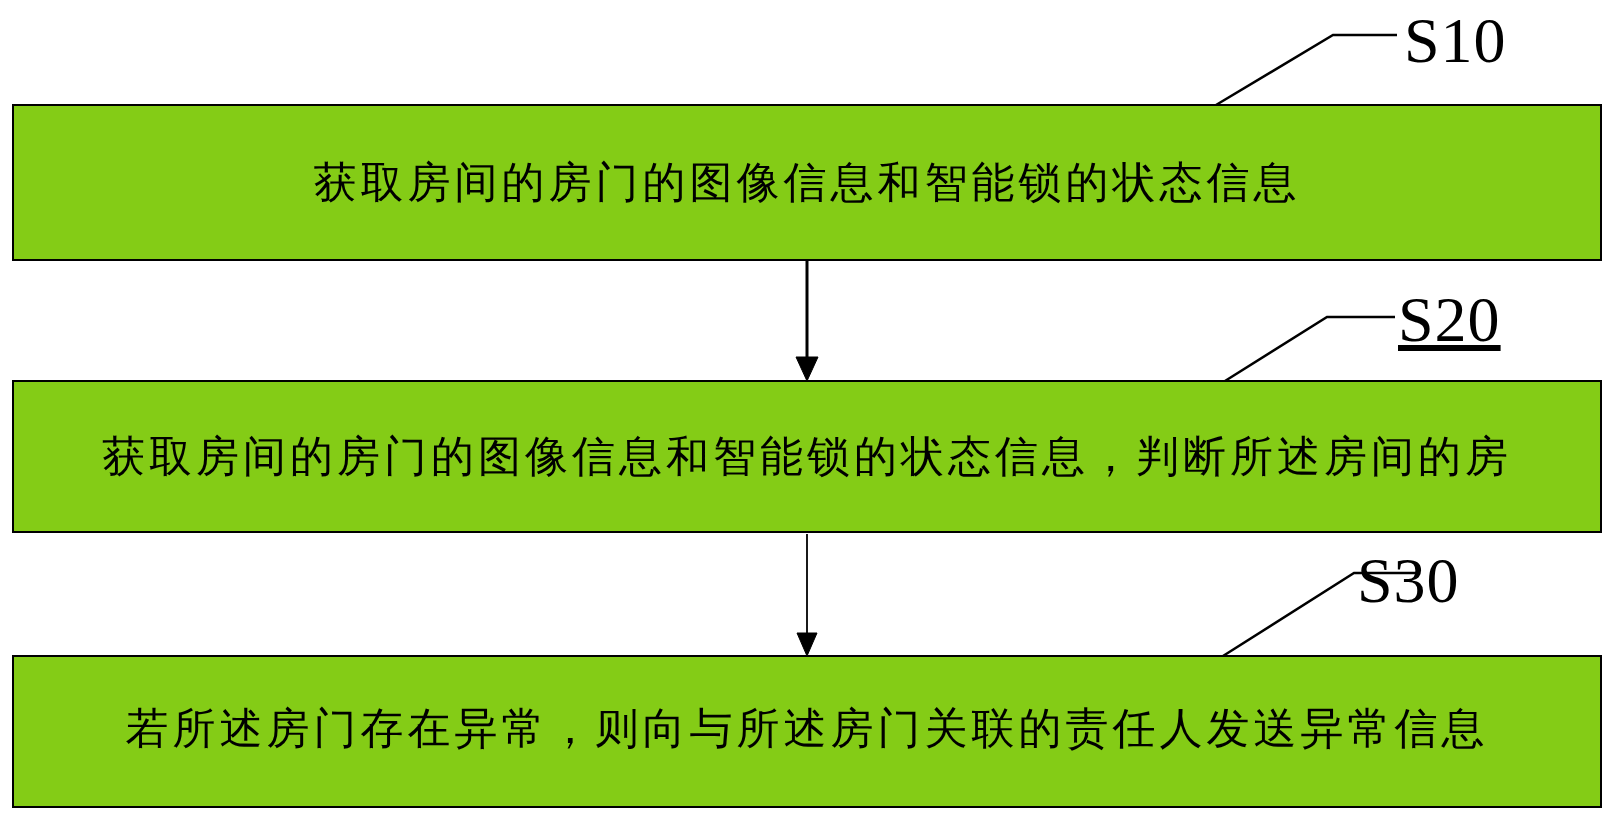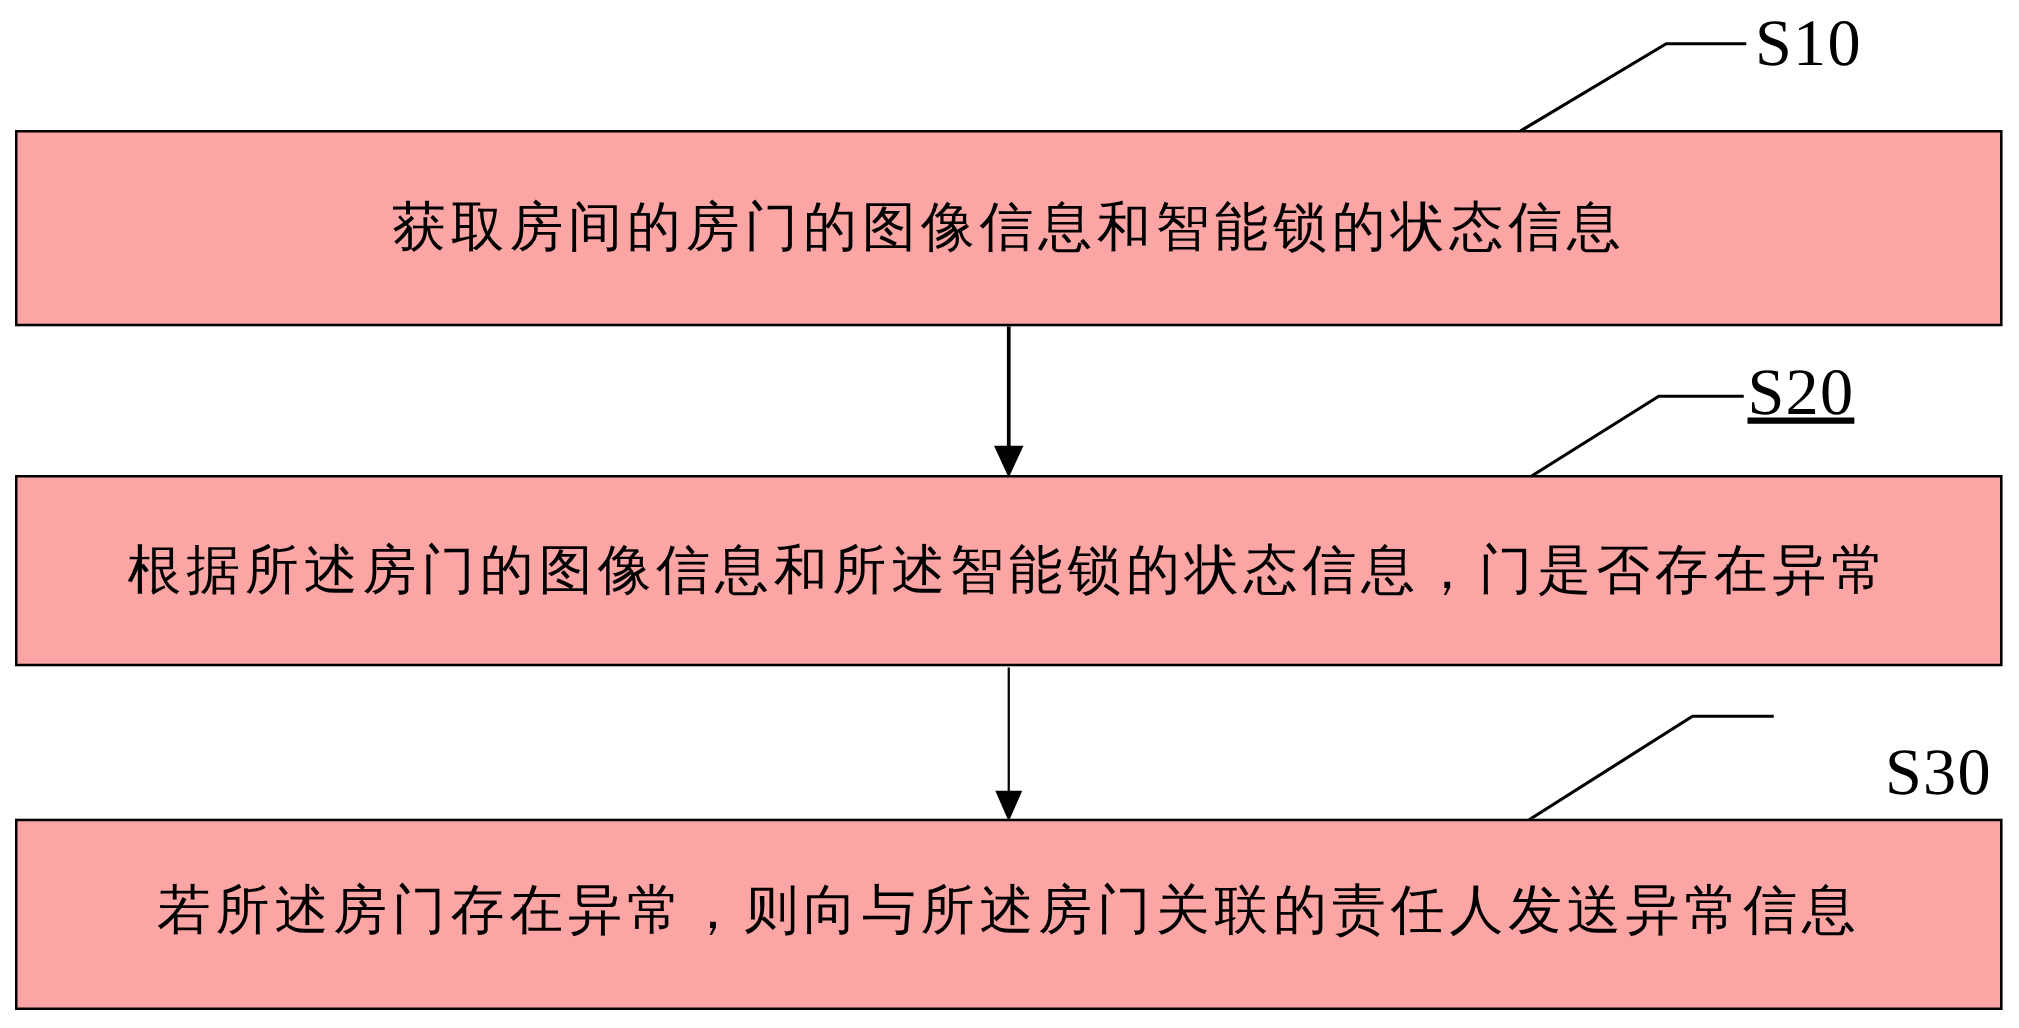--- a/index.html
+++ b/index.html
@@ -22,46 +22,46 @@
     top: 0;
     width: 1615px;
     height: 822px;
   }
   .step-box {
     position: absolute;
     left: 12px;
     width: 1590px;
     box-sizing: border-box;
     border: 2px solid #000000;
-    background: #fca5a5;
+    background: #84cc16;
     display: flex;
     flex-direction: column;
     align-items: center;
     justify-content: center;
     text-align: left;
   }
   .box-s10 { top: 104px; height: 157px; }
   .box-s20 { top: 380px; height: 153px; }
   .box-s30 { top: 655px; height: 153px; padding-bottom: 6px; }
   .step-line {
     font-size: 43px;
     letter-spacing: 4px;
     line-height: 80px;
     white-space: nowrap;
   }
   .step-label {
     position: absolute;
-    font-size: 53px;
+    font-size: 64px;
     line-height: 1;
     letter-spacing: 1px;
     white-space: nowrap;
   }
   .label-s10 { left: 1404px; top: 9px; }
   .label-s20 { left: 1398px; top: 288px; text-decoration: underline; }
-  .label-s30 { left: 1508px; top: 549px; margin-top: 43px; }
+  .label-s30 { left: 1357px; top: 549px; }
 </style>
 </head>
 <body>
 
 <div class="canvas">
 
   <svg class="connector-layer" width="1615" height="822" viewBox="0 0 1615 822" xmlns="http://www.w3.org/2000/svg">
 
     <g>
       <line x1="807" y1="261" x2="807" y2="360" stroke="#000000" stroke-width="3"></line>
@@ -78,21 +78,21 @@
     <polyline points="1225,381 1327,317 1395,317" fill="none" stroke="#000000" stroke-width="2.5"></polyline>
 
     <polyline points="1223,656 1354,573 1419,573" fill="none" stroke="#000000" stroke-width="2.5"></polyline>
   </svg>
 
   <div class="step-box box-s10">
     <div class="step-line">获取房间的房门的图像信息和智能锁的状态信息</div>
   </div>
 
   <div class="step-box box-s20">
-    <div class="step-line">根据所述房门的图像信息和所述智能锁的状态信息，门是否存在异常</div>
+    <div class="step-line">获取房间的房门的图像信息和智能锁的状态信息，判断所述房间的房</div>
   </div>
 
   <div class="step-box box-s30">
     <div class="step-line">若所述房门存在异常，则向与所述房门关联的责任人发送异常信息</div>
   </div>
 
   <div class="step-label label-s10">S10</div>
   <div class="step-label label-s20">S20</div>
   <div class="step-label label-s30">S30</div>
 

